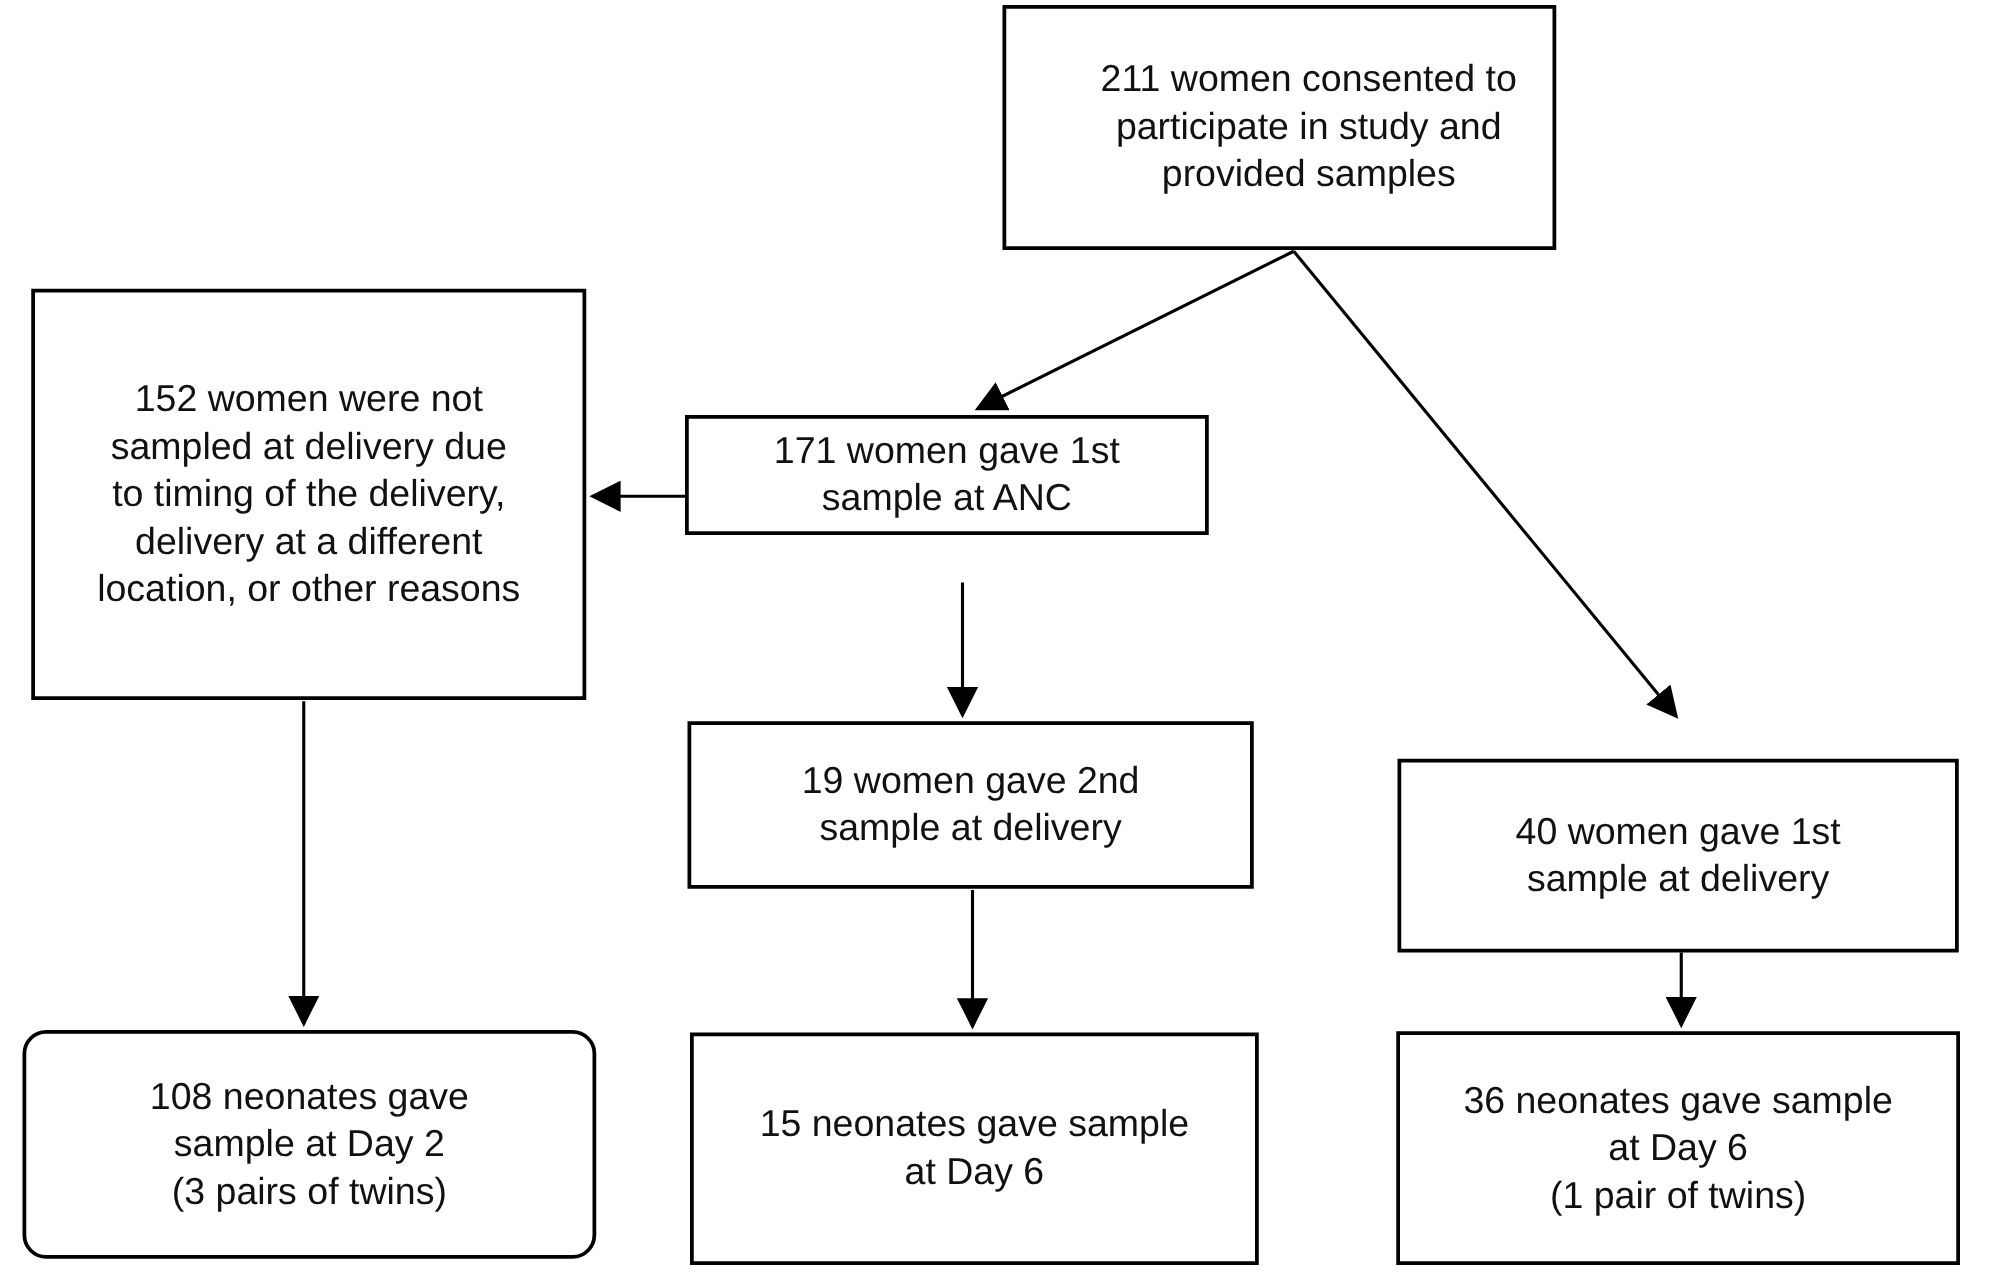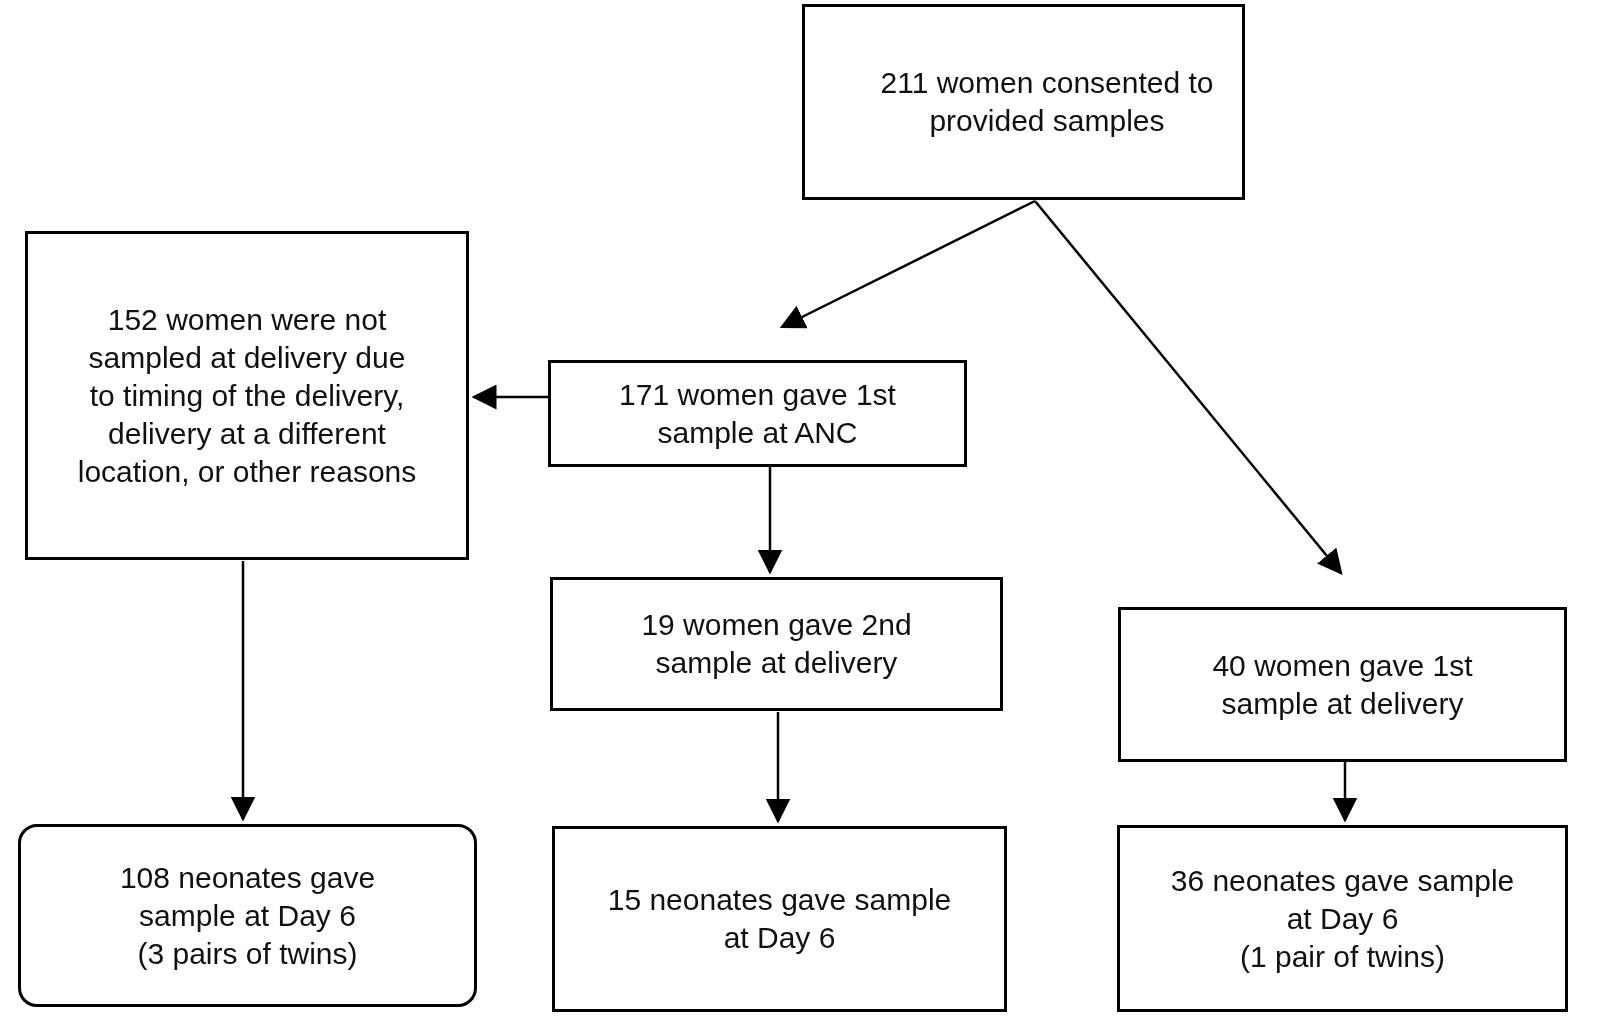--- a/index.html
+++ b/index.html
@@ -33,21 +33,21 @@
     text-align: center;
     font-size: 30px;
     line-height: 38px;
     color: #111111;
   }
   .node-line { display: block; }
 
   
   #n-consented        { left: 802px;  top: 4px;   width: 443px; height: 196px; padding-left: 47px; }
   #n-not-sampled      { left: 25px;   top: 231px; width: 444px; height: 329px; }
-  #n-first-anc        { left: 548px;  top: 332px; width: 419px; height: 107px; margin-top: 28px; }
+  #n-first-anc        { left: 548px;  top: 332px; width: 419px; height: 96px; }
   #n-second-delivery  { left: 550px;  top: 577px; width: 453px; height: 134px; }
   #n-first-delivery   { left: 1118px; top: 607px; width: 449px; height: 155px; justify-content: center; }
   #n-neonates-108     { left: 18px;   top: 824px; width: 459px; height: 183px; border-radius: 19px; }
   #n-neonates-15      { left: 552px;  top: 826px; width: 455px; height: 186px; }
   #n-neonates-36      { left: 1117px; top: 825px; width: 451px; height: 187px; }
 </style>
 </head>
 <body>
 
 <div class="canvas">
@@ -63,20 +63,21 @@
     <line x1="548" y1="397" x2="474" y2="397" stroke="#000000" stroke-width="2.5" marker-end="url(#ah)"></line>
     <line x1="770" y1="466" x2="770" y2="572" stroke="#000000" stroke-width="2.5" marker-end="url(#ah)"></line>
     <line x1="243" y1="561" x2="243" y2="819" stroke="#000000" stroke-width="2.5" marker-end="url(#ah)"></line>
     <line x1="778" y1="712" x2="778" y2="821" stroke="#000000" stroke-width="2.5" marker-end="url(#ah)"></line>
     <line x1="1345" y1="712" x2="1345" y2="820" stroke="#000000" stroke-width="2.5" marker-end="url(#ah)"></line>
   </svg>
 
   <div class="node" id="n-consented">
     <div>
       <span class="node-line">211 women consented to</span>
+      <span class="node-line">participate in study and</span>
       <span class="node-line">provided samples</span>
     </div>
   </div>
 
   <div class="node" id="n-not-sampled">
     <div>
       <span class="node-line">152 women were not</span>
       <span class="node-line">sampled at delivery due</span>
       <span class="node-line">to timing of the delivery,</span>
       <span class="node-line">delivery at a different</span>
@@ -101,21 +102,21 @@
   <div class="node" id="n-first-delivery">
     <div>
       <span class="node-line">40 women gave 1st</span>
       <span class="node-line">sample at delivery</span>
     </div>
   </div>
 
   <div class="node" id="n-neonates-108">
     <div>
       <span class="node-line">108 neonates gave</span>
-      <span class="node-line">sample at Day 6</span>
+      <span class="node-line">sample at Day 2</span>
       <span class="node-line">(3 pairs of twins)</span>
     </div>
   </div>
 
   <div class="node" id="n-neonates-15">
     <div>
       <span class="node-line">15 neonates gave sample</span>
       <span class="node-line">at Day 6</span>
     </div>
   </div>

